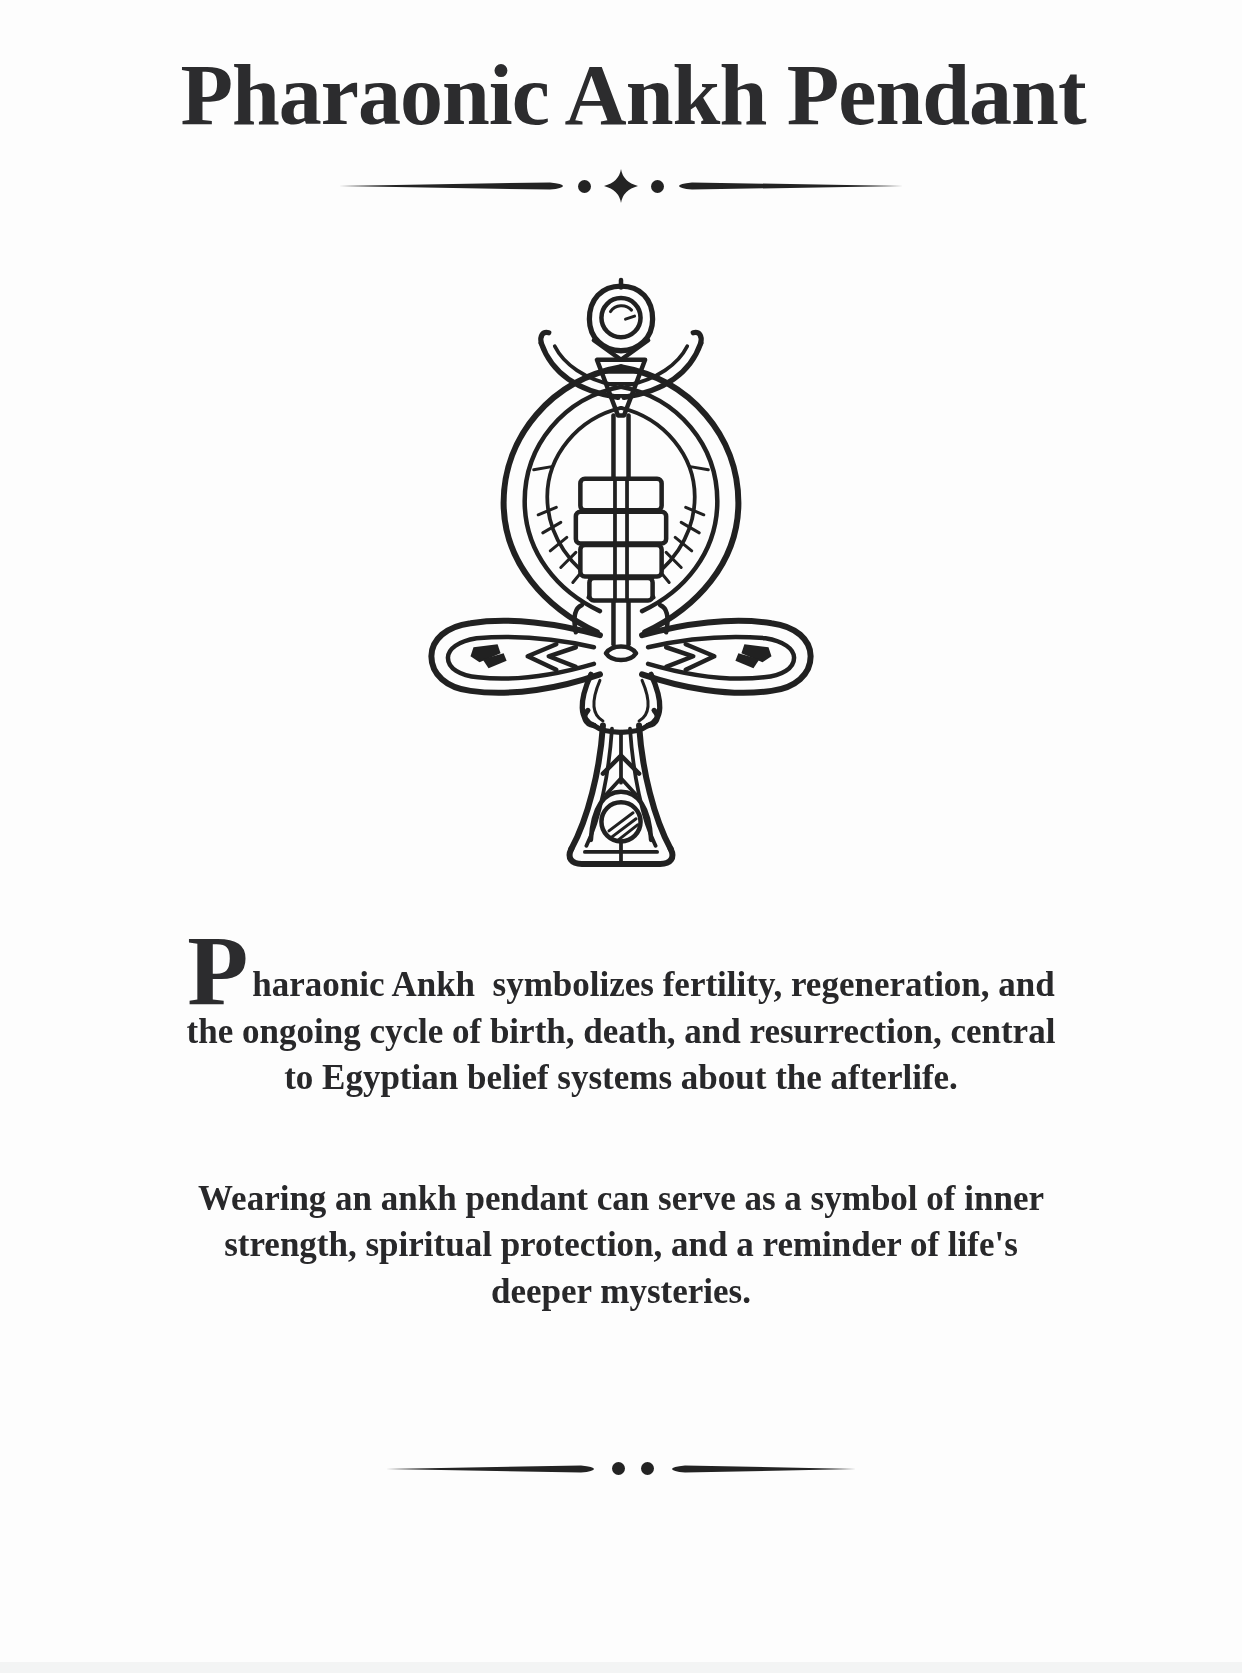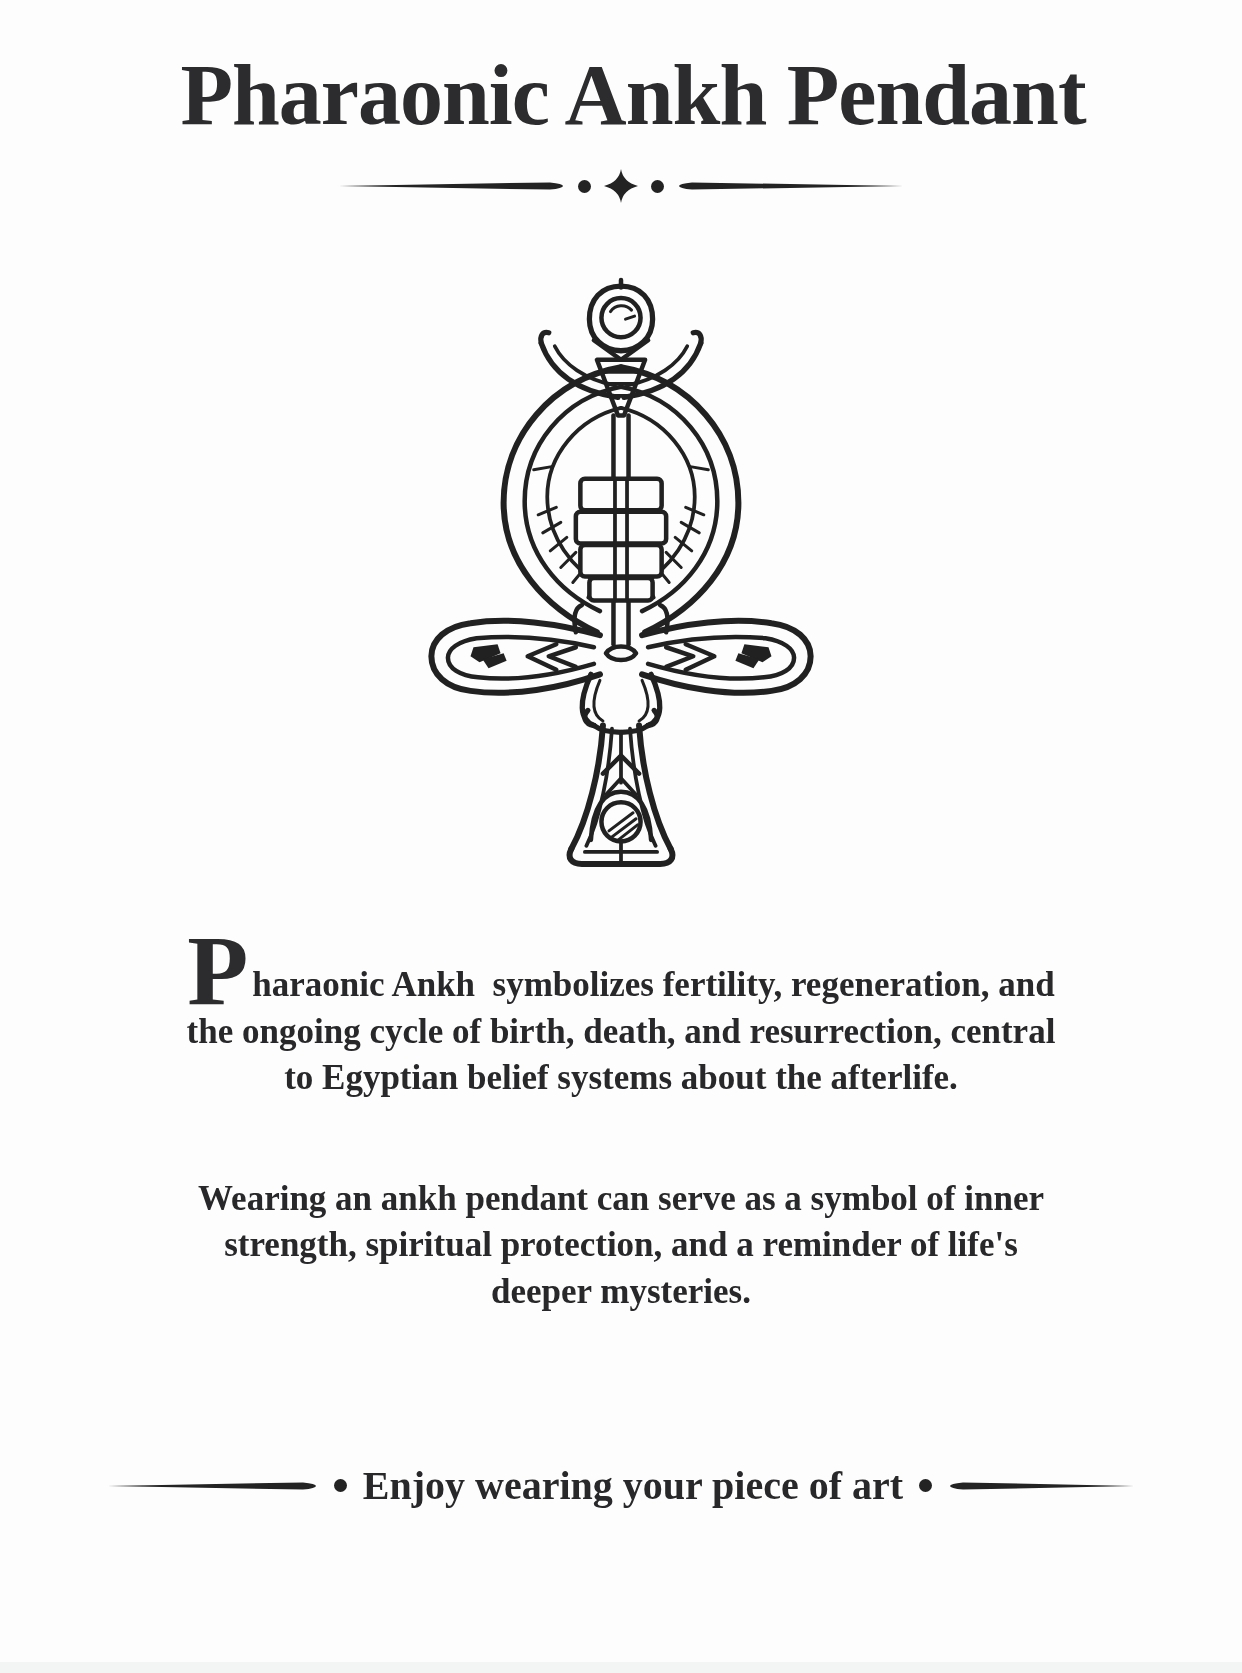--- a/index.html
+++ b/index.html
@@ -203,21 +203,20 @@
 
   <p class="para p2"><span class="ptext">Wearing an ankh pendant can serve as a symbol of inner
 strength, spiritual protection, and a reminder of life's
 deeper mysteries.</span></p>
 
   <div class="footer-row">
     <svg class="taper" width="212" height="12" viewBox="0 0 212 12">
       <path d="M2,6 L197,2.4 Q210,3.6 210,6 Q210,8.4 197,9.6 L2,6 Z" fill="#232323"></path>
     </svg>
     <span class="dot"></span>
-    <span class="footer-text">Enjoy wearing your piece of art</span>
     <span class="dot"></span>
     <svg class="taper" width="188" height="12" viewBox="0 0 188 12">
       <path d="M186,6 L15,2.4 Q2,3.6 2,6 Q2,8.4 15,9.6 L186,6 Z" fill="#232323"></path>
     </svg>
   </div>
 
   <div class="bottom-strip"></div>
 
 </div>
 

